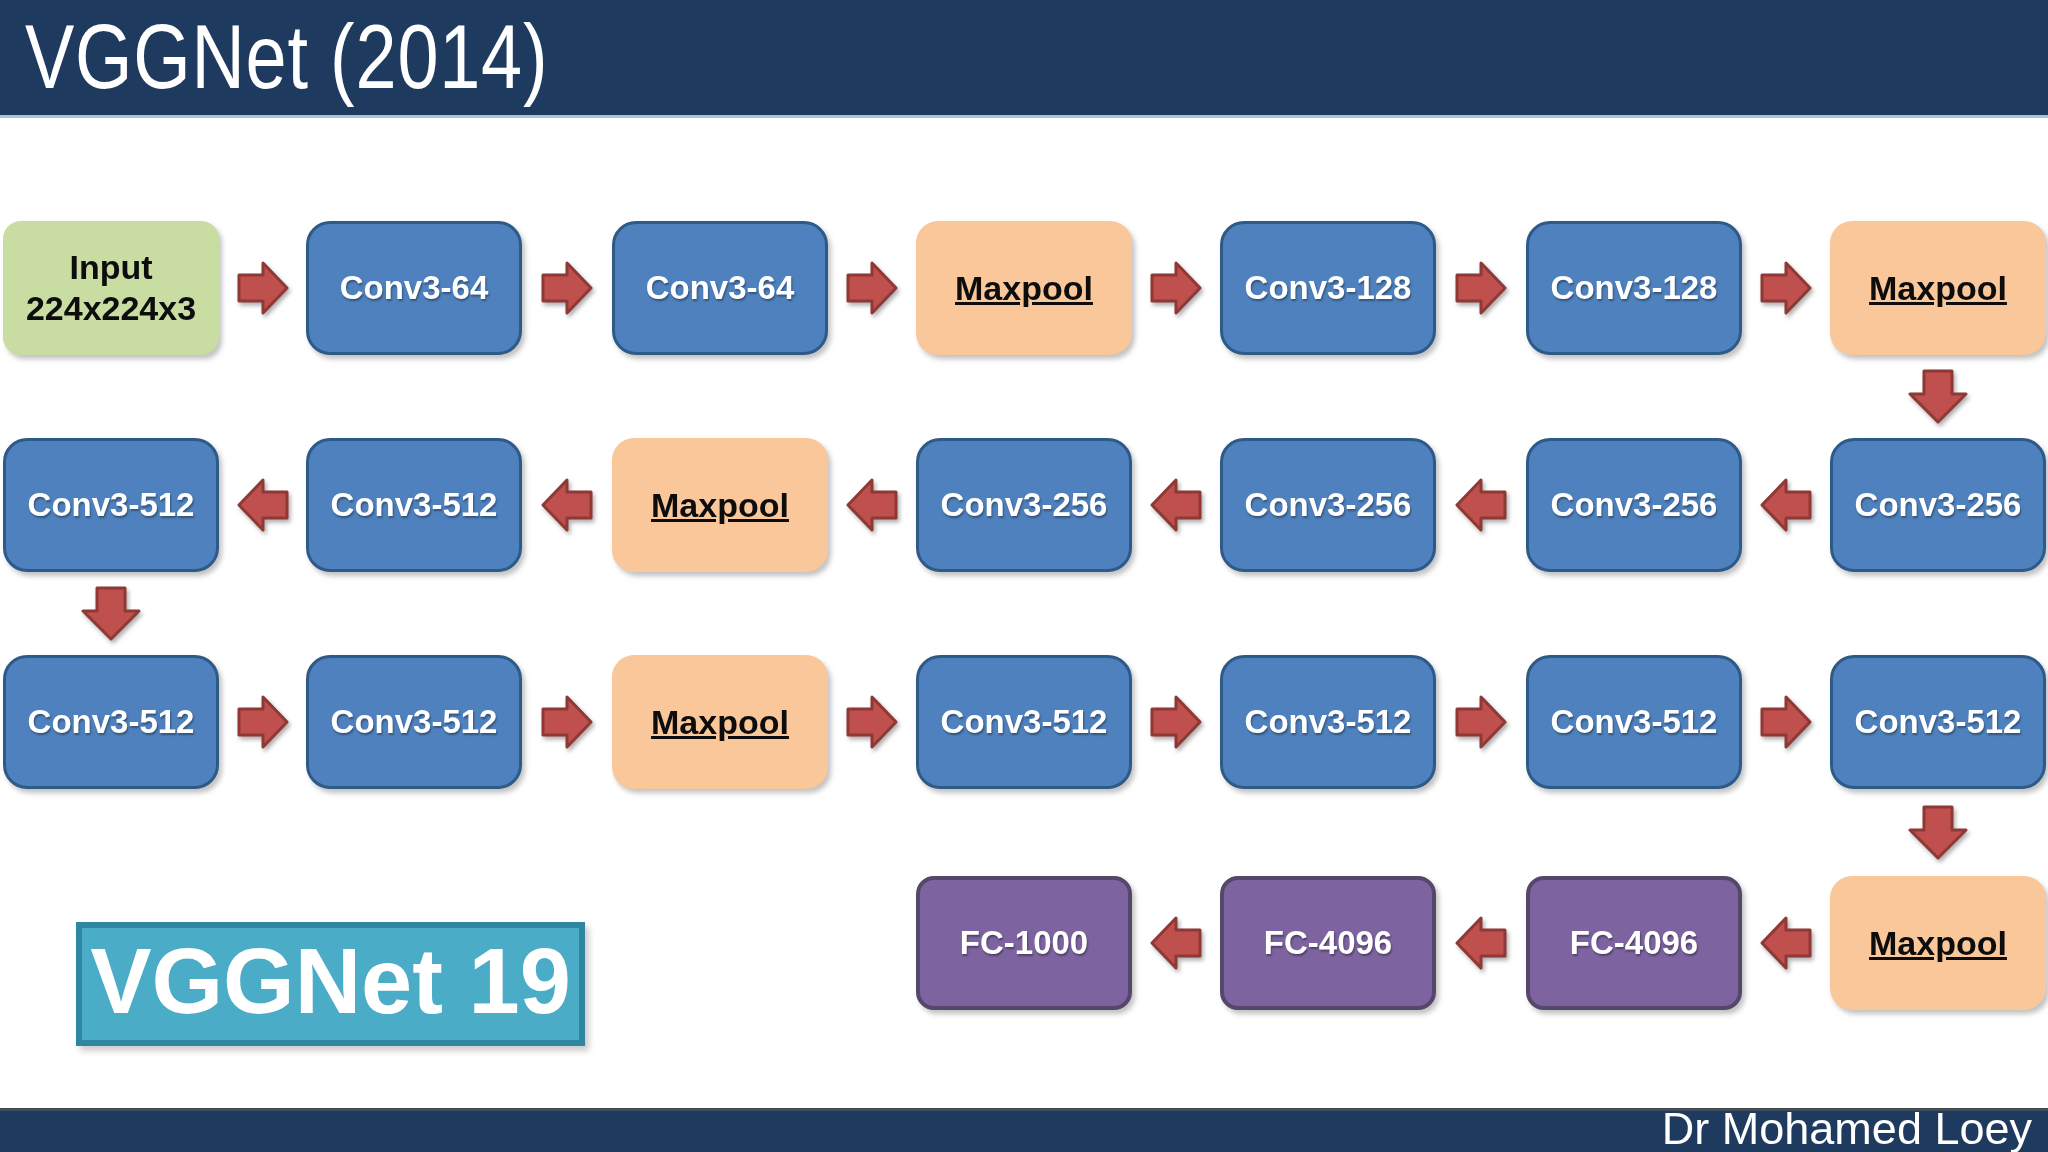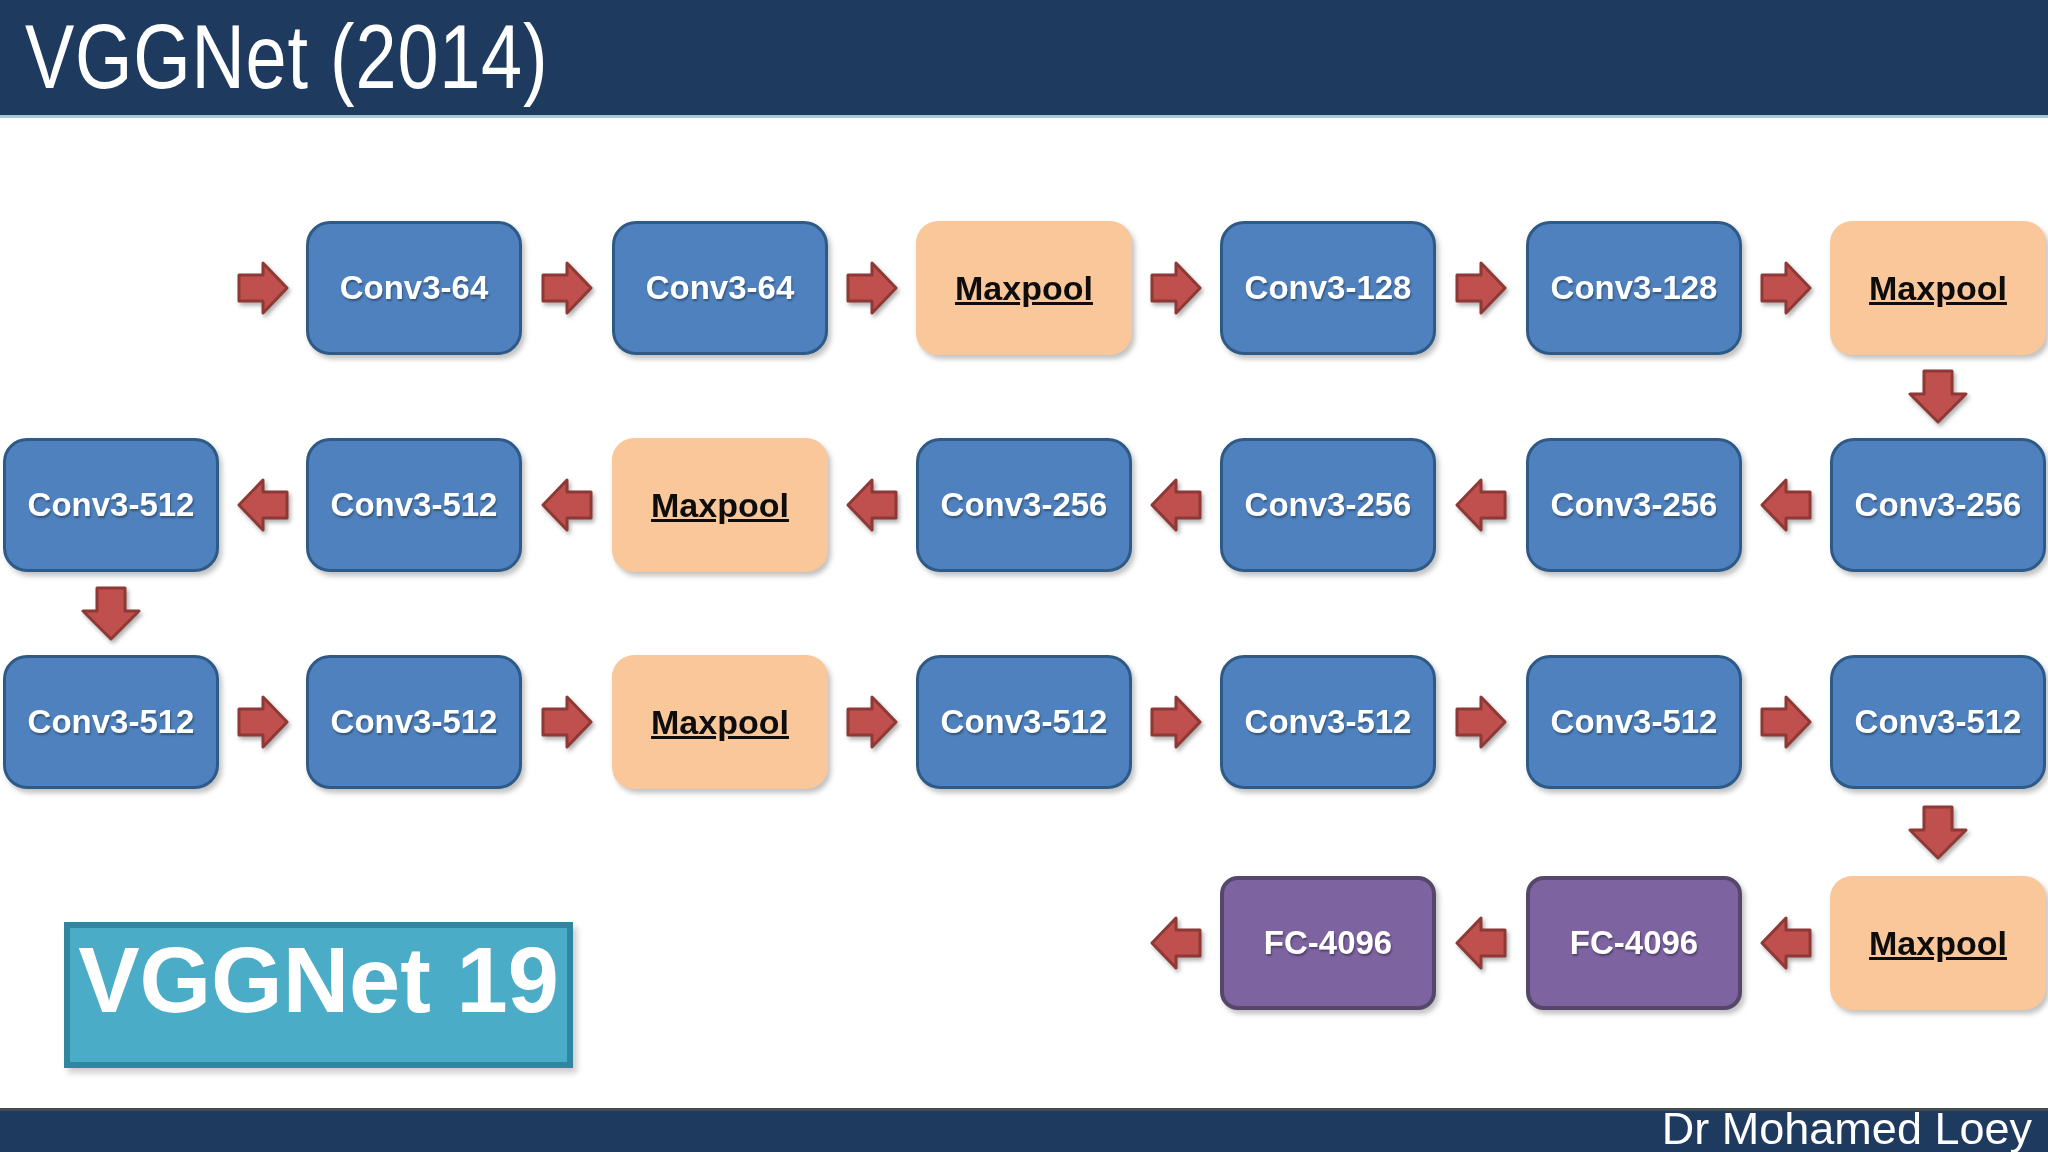--- a/index.html
+++ b/index.html
@@ -59,39 +59,43 @@
     border-radius:18px;color:var(--text-light);
     text-shadow:1px 2px 2px rgba(0,0,0,0.35);
   }
   .arrow{position:absolute;line-height:0;filter:drop-shadow(2px 3px 2px rgba(110,110,110,0.55));}
   .arrow polygon{
     fill:var(--red-fill);stroke:var(--red-border);
     stroke-width:3;stroke-linejoin:round;
   }
   
   .badge{
-    position:absolute;left:64px;top:922px;width:509px;height:146px;
+    position:absolute;left:76px;top:922px;width:509px;height:124px;
     background:var(--teal-fill);border:6px solid var(--teal-border);
     box-sizing:border-box;
-    display:flex;align-items:flex-start;justify-content:center;
+    display:flex;align-items:flex-end;justify-content:center;
     box-shadow:4px 5px 6px rgba(130,130,130,0.4);
   }
   .badge-text{
     color:var(--text-light);font-size:92px;font-weight:bold;
     white-space:nowrap;padding-bottom:6px;
   }
 </style>
 </head>
 <body style="--navy: #1E3A5F; --header-divider: #A9C7DB; --footer-divider: #434B55; --blue-fill: #4E81BD; --blue-border: #2E5A88; --peach-fill: #FAC79B; --green-fill: #C9DCA2; --purple-fill: #7D63A0; --purple-border: #544769; --red-fill: #C0504D; --red-border: #8E3936; --teal-fill: #4AACC6; --teal-border: #2E86A0; --text-light: #FFFFFF; --text-dark: #0D0D0D;">
 
 <div class="header">
   <div class="title">VGGNet (2014)</div>
 </div>
 
 <div id="diagram" class="stage">
+    <div class="node input" style="left: 3px; top: 221px;">
+      <div>Input</div>
+      <div>224x224x3</div>
+    </div>
     <div class="arrow" style="left: 236.5px; top: 260px;"><svg width="52" height="56" viewBox="0 0 52 56">
         <polygon points="2,15 26,15 26,3 50,28 26,53 26,41 2,41"></polygon>
       </svg></div>
     <div class="node conv" style="left: 306px; top: 221px;">
       <div>Conv3-64</div>
     </div>
     <div class="arrow" style="left: 541px; top: 260px;"><svg width="52" height="56" viewBox="0 0 52 56">
         <polygon points="2,15 26,15 26,3 50,28 26,53 26,41 2,41"></polygon>
       </svg></div>
     <div class="node conv" style="left: 612px; top: 221px;">
@@ -191,20 +195,23 @@
         <polygon points="2,15 26,15 26,3 50,28 26,53 26,41 2,41"></polygon>
       </svg></div>
     <div class="node conv" style="left: 1526px; top: 655px;">
       <div>Conv3-512</div>
     </div>
     <div class="arrow" style="left: 1760px; top: 694px;"><svg width="52" height="56" viewBox="0 0 52 56">
         <polygon points="2,15 26,15 26,3 50,28 26,53 26,41 2,41"></polygon>
       </svg></div>
     <div class="node conv" style="left: 1830px; top: 655px;">
       <div>Conv3-512</div>
+    </div>
+    <div class="node fc" style="left: 916px; top: 876px;">
+      <div>FC-1000</div>
     </div>
     <div class="arrow" style="left: 1150px; top: 915px;"><svg width="52" height="56" viewBox="0 0 52 56">
         <polygon points="50,15 26,15 26,3 2,28 26,53 26,41 50,41"></polygon>
       </svg></div>
     <div class="node fc" style="left: 1220px; top: 876px;">
       <div>FC-4096</div>
     </div>
     <div class="arrow" style="left: 1455px; top: 915px;"><svg width="52" height="56" viewBox="0 0 52 56">
         <polygon points="50,15 26,15 26,3 2,28 26,53 26,41 50,41"></polygon>
       </svg></div>

